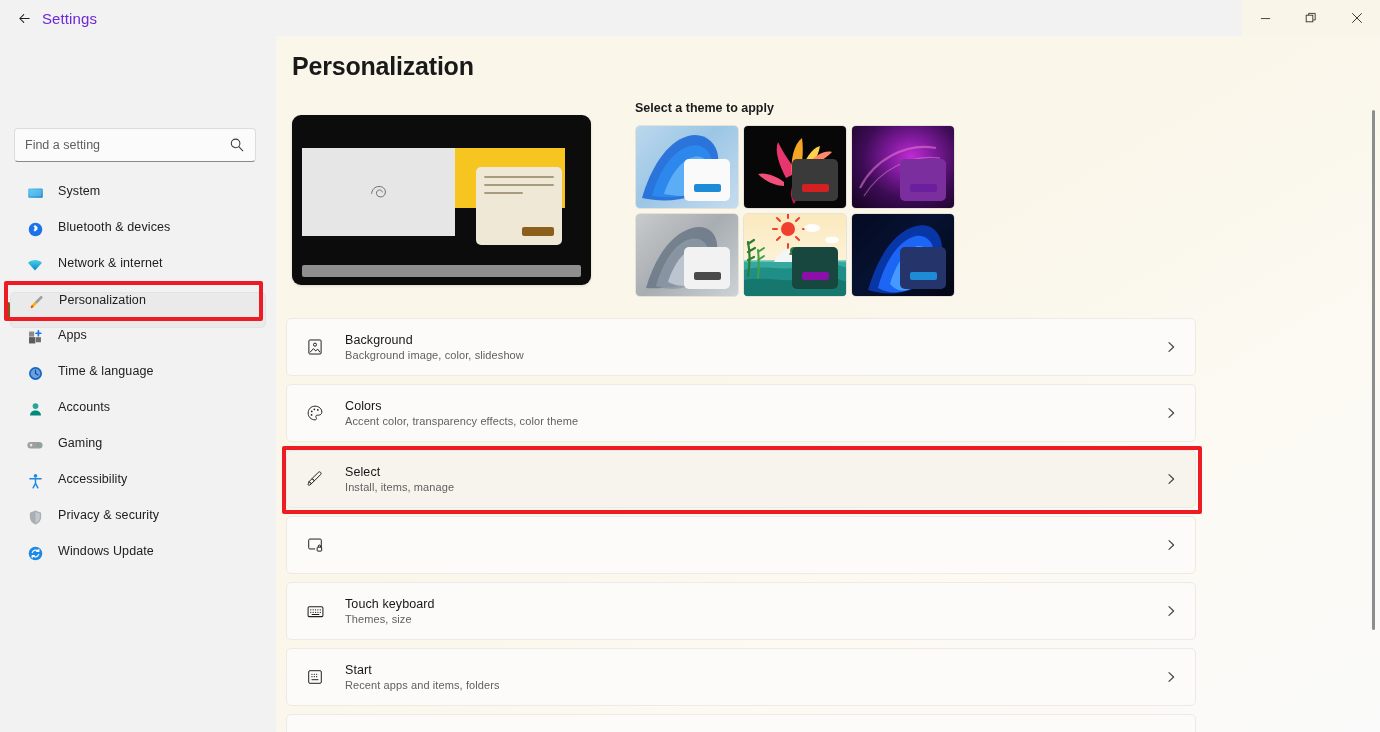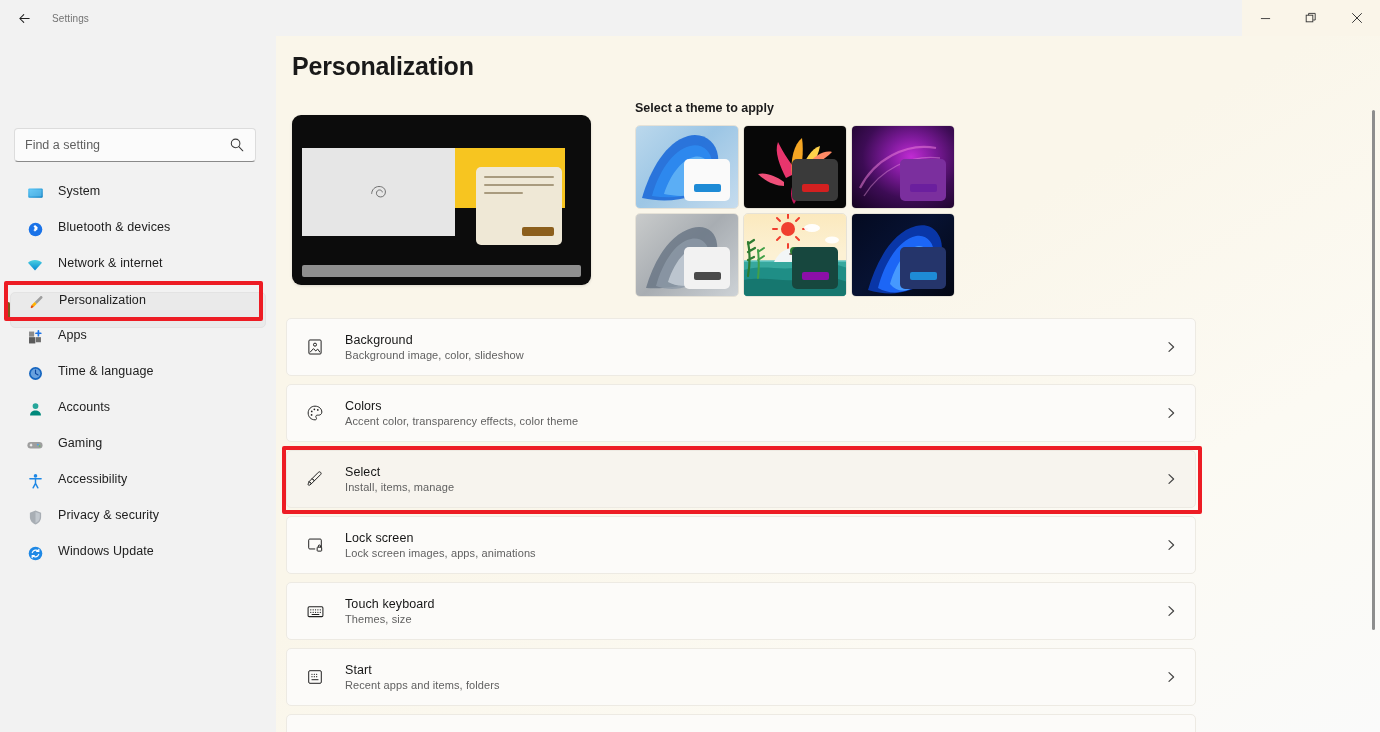--- a/index.html
+++ b/index.html
@@ -32,23 +32,23 @@
     z-index: 30;
   }
   .back-btn {
     width: 36px; height: 32px;
     margin-left: 6px;
     display: flex; align-items: center; justify-content: center;
     border-radius: 4px;
     cursor: pointer;
   }
   .app-title {
-    margin-left: 10px;
-    font-size: 10px;
-    color: #737373;
+    margin-left: 0;
+    font-size: 15px;
+    color: #6d28d9;
     letter-spacing: 0.1px;
   }
   .winctrls {
     position: absolute;
     right: 0; top: 0;
     height: 36px;
     display: flex;
     background: #FAF5E9;
   }
   .winbtn {
@@ -676,24 +676,20 @@
       </div>
 
       <div class="row">
         <span class="row-icon">
           <svg width="18" height="18" viewBox="0 0 20 20" fill="none" stroke="currentColor" stroke-width="1.1">
             <path d="M17 12.8V4.6a1.2 1.2 0 00-1.2-1.2H4.2A1.2 1.2 0 003 4.6v8.6a1.2 1.2 0 001.2 1.2h6"></path>
             <rect x="12.4" y="12.4" width="5" height="4.4" rx="0.7"></rect>
             <path d="M13.7 12.4v-1.2a1.2 1.2 0 012.4 0v1.2"></path>
           </svg>
         </span>
-        <span class="row-text">
-          <span class="row-title">Lock screen</span>
-          <span class="row-sub">Lock screen images, apps, animations</span>
-        </span>
         <svg class="row-chev" viewBox="0 0 12 12" fill="none" stroke="currentColor" stroke-width="1.2">
           <path d="M4 1.6L8.6 6 4 10.4" stroke-linecap="round" stroke-linejoin="round"></path>
         </svg>
       </div>
 
       <div class="row">
         <span class="row-icon">
           <svg width="19" height="19" viewBox="0 0 20 20" fill="none" stroke="currentColor" stroke-width="1.1">
             <rect x="2.2" y="5" width="15.6" height="10.4" rx="1.2"></rect>
             <path d="M5 8.2h.1M7.5 8.2h.1M10 8.2h.1M12.5 8.2h.1M15 8.2h.1M5 10.8h.1M7.5 10.8h.1M10 10.8h.1M12.5 10.8h.1M15 10.8h.1" stroke-linecap="round" stroke-width="1.3"></path>

